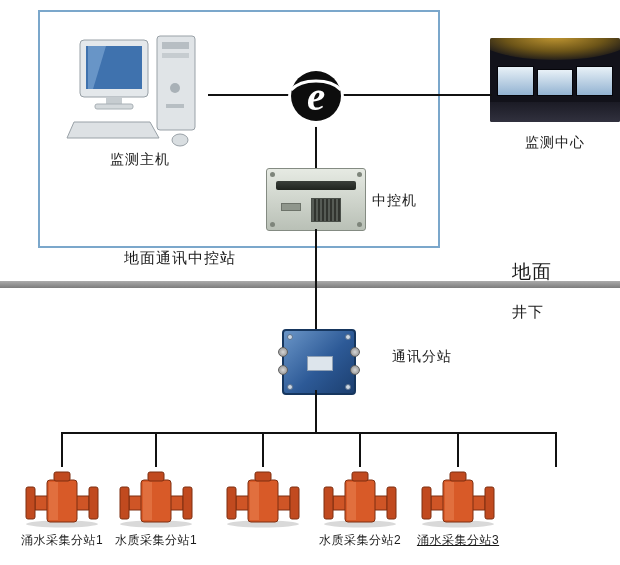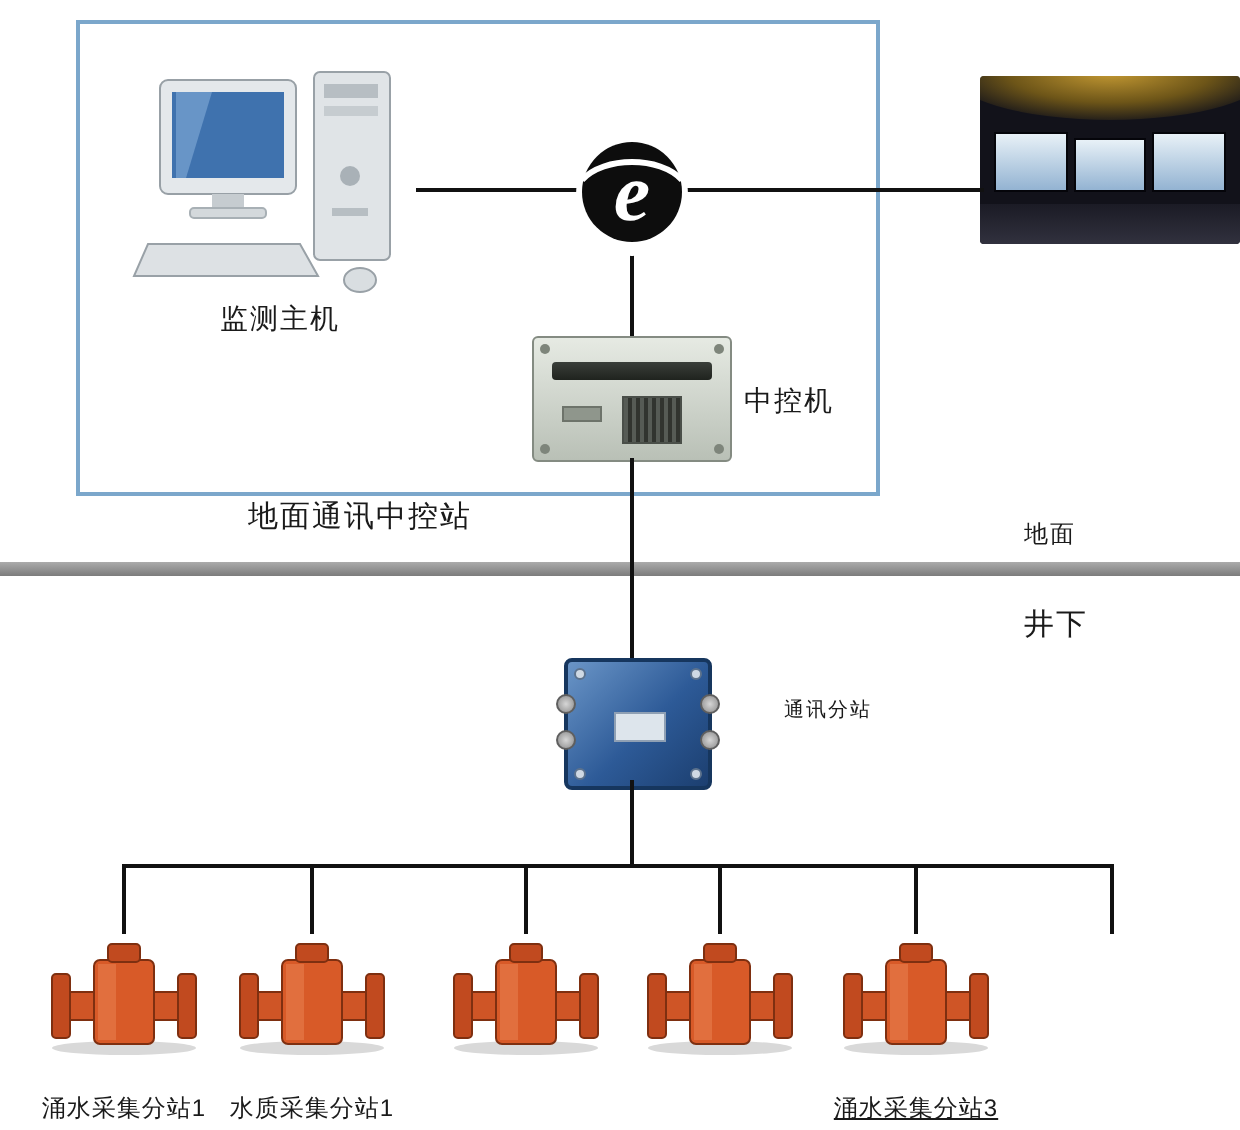--- a/index.html
+++ b/index.html
@@ -47,21 +47,21 @@
   .junction{position:absolute;left:282px;top:329px;width:70px;height:62px;z-index:2;
     background:linear-gradient(135deg,#6a95c7 0%,#2d5a97 55%,#1c3f70 100%);
     border:2px solid #16365e;border-radius:4px;}
   .junction-plate{position:absolute;left:23px;top:25px;width:24px;height:13px;background:#dde5ec;border:1px solid #8fa0b4;}
   .j-bolt{position:absolute;width:4px;height:4px;border-radius:50%;background:#cfd9e4;border:1px solid #5c728d;}
   .j-stud{position:absolute;width:8px;height:8px;border-radius:50%;border:1px solid #5f5f5f;
     background:radial-gradient(#d6d6d6,#8b8b8b);}
 
   
   .device-group{position:absolute;top:466px;width:110px;text-align:center;z-index:2;}
-  .device-label{margin-top:13px;font-size:12px;letter-spacing:0.5px;white-space:nowrap;}
+  .device-label{margin-top:0;font-size:12px;letter-spacing:0.5px;white-space:nowrap;}
   .hidden-defs{position:absolute;width:0;height:0;overflow:hidden;}
 </style>
 </head>
 <body>
 
 <div id="canvas">
 
   <svg class="hidden-defs" aria-hidden="true">
     <symbol id="sensor" viewBox="0 0 84 62">
       <ellipse cx="42" cy="58" rx="36" ry="3.5" fill="#000" opacity="0.15"></ellipse>
@@ -118,50 +118,51 @@
 
   <div class="monitor-center">
     <div class="mc-glow"></div>
     <div class="mc-screens">
       <div class="mc-screen"></div>
       <div class="mc-screen mid"></div>
       <div class="mc-screen"></div>
     </div>
     <div class="mc-desk"></div>
   </div>
+  <div class="lbl center" style="left:490px;top:134px;width:130px;">监测中心</div>
 
   <div class="rack">
     <div class="rack-slot"></div>
     <div class="rack-grille"></div>
     <div class="rack-btn"></div>
     <div class="rack-screw" style="left:3px;top:3px;"></div>
     <div class="rack-screw" style="right:3px;top:3px;"></div>
     <div class="rack-screw" style="left:3px;bottom:3px;"></div>
     <div class="rack-screw" style="right:3px;bottom:3px;"></div>
   </div>
   <div class="lbl" style="left:372px;top:192px;">中控机</div>
 
   <div class="lbl center" style="left:90px;top:249px;width:180px;font-size:15px;">地面通讯中控站</div>
 
   <div class="divider"></div>
-  <div class="lbl" style="left:512px;top:259px;font-size:12px;">地面</div>
+  <div class="lbl" style="left:512px;top:259px;font-size:19px;">地面</div>
   <div class="lbl" style="left:512px;top:303px;font-size:15px;font-family:Liberation Mono, monospace;">井下</div>
 
   <div class="junction">
     <div class="junction-plate"></div>
     <div class="j-bolt" style="left:3px;top:3px;"></div>
     <div class="j-bolt" style="right:3px;top:3px;"></div>
     <div class="j-bolt" style="left:3px;bottom:3px;"></div>
     <div class="j-bolt" style="right:3px;bottom:3px;"></div>
     <div class="j-stud" style="left:-6px;top:16px;"></div>
     <div class="j-stud" style="left:-6px;top:34px;"></div>
     <div class="j-stud" style="right:-6px;top:16px;"></div>
     <div class="j-stud" style="right:-6px;top:34px;"></div>
   </div>
-  <div class="lbl" style="left:392px;top:348px;font-size:10px;">通讯分站</div>
+  <div class="lbl" style="left:392px;top:348px;font-size:14px;">通讯分站</div>
 
   <div class="device-group" style="left:7px;">
     <svg width="84" height="62">
         <use href="#sensor"></use>
       </svg>
     <div class="device-label">涌水采集分站1</div>
   </div>
   <div class="device-group" style="left:101px;">
     <svg width="84" height="62">
         <use href="#sensor"></use>
@@ -170,20 +171,21 @@
   </div>
   <div class="device-group" style="left:208px;">
     <svg width="84" height="62">
         <use href="#sensor"></use>
       </svg>
   </div>
   <div class="device-group" style="left:305px;">
     <svg width="84" height="62">
         <use href="#sensor"></use>
       </svg>
+    <div class="device-label">水质采集分站2</div>
   </div>
   <div class="device-group" style="left:403px;text-decoration:underline;">
     <svg width="84" height="62">
         <use href="#sensor"></use>
       </svg>
     <div class="device-label">涌水采集分站3</div>
   </div>
 
 </div>
 

